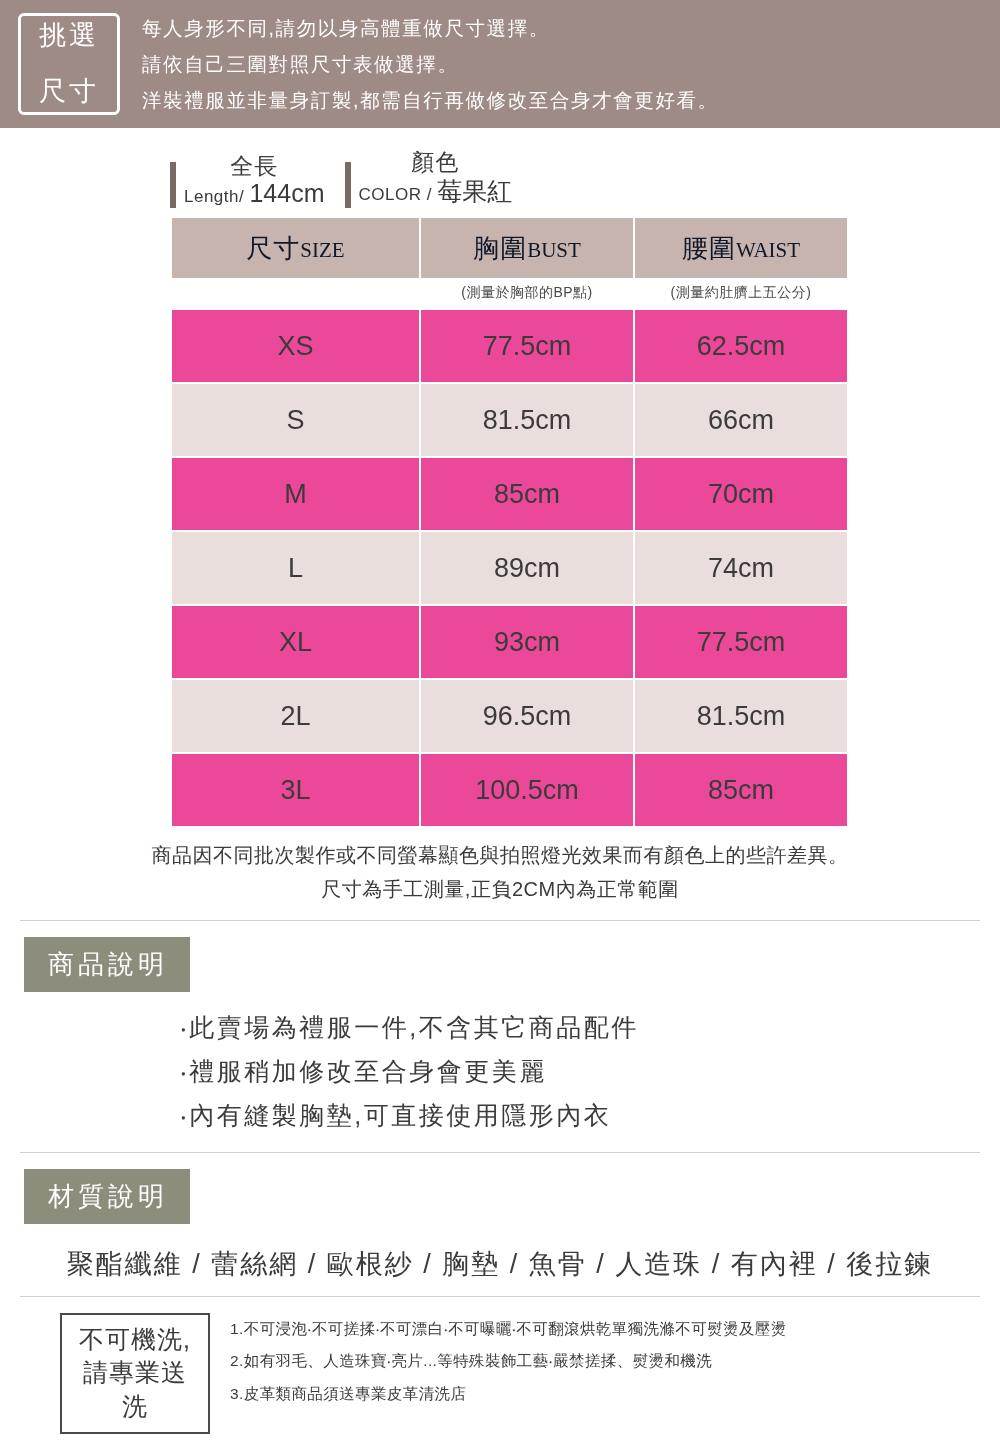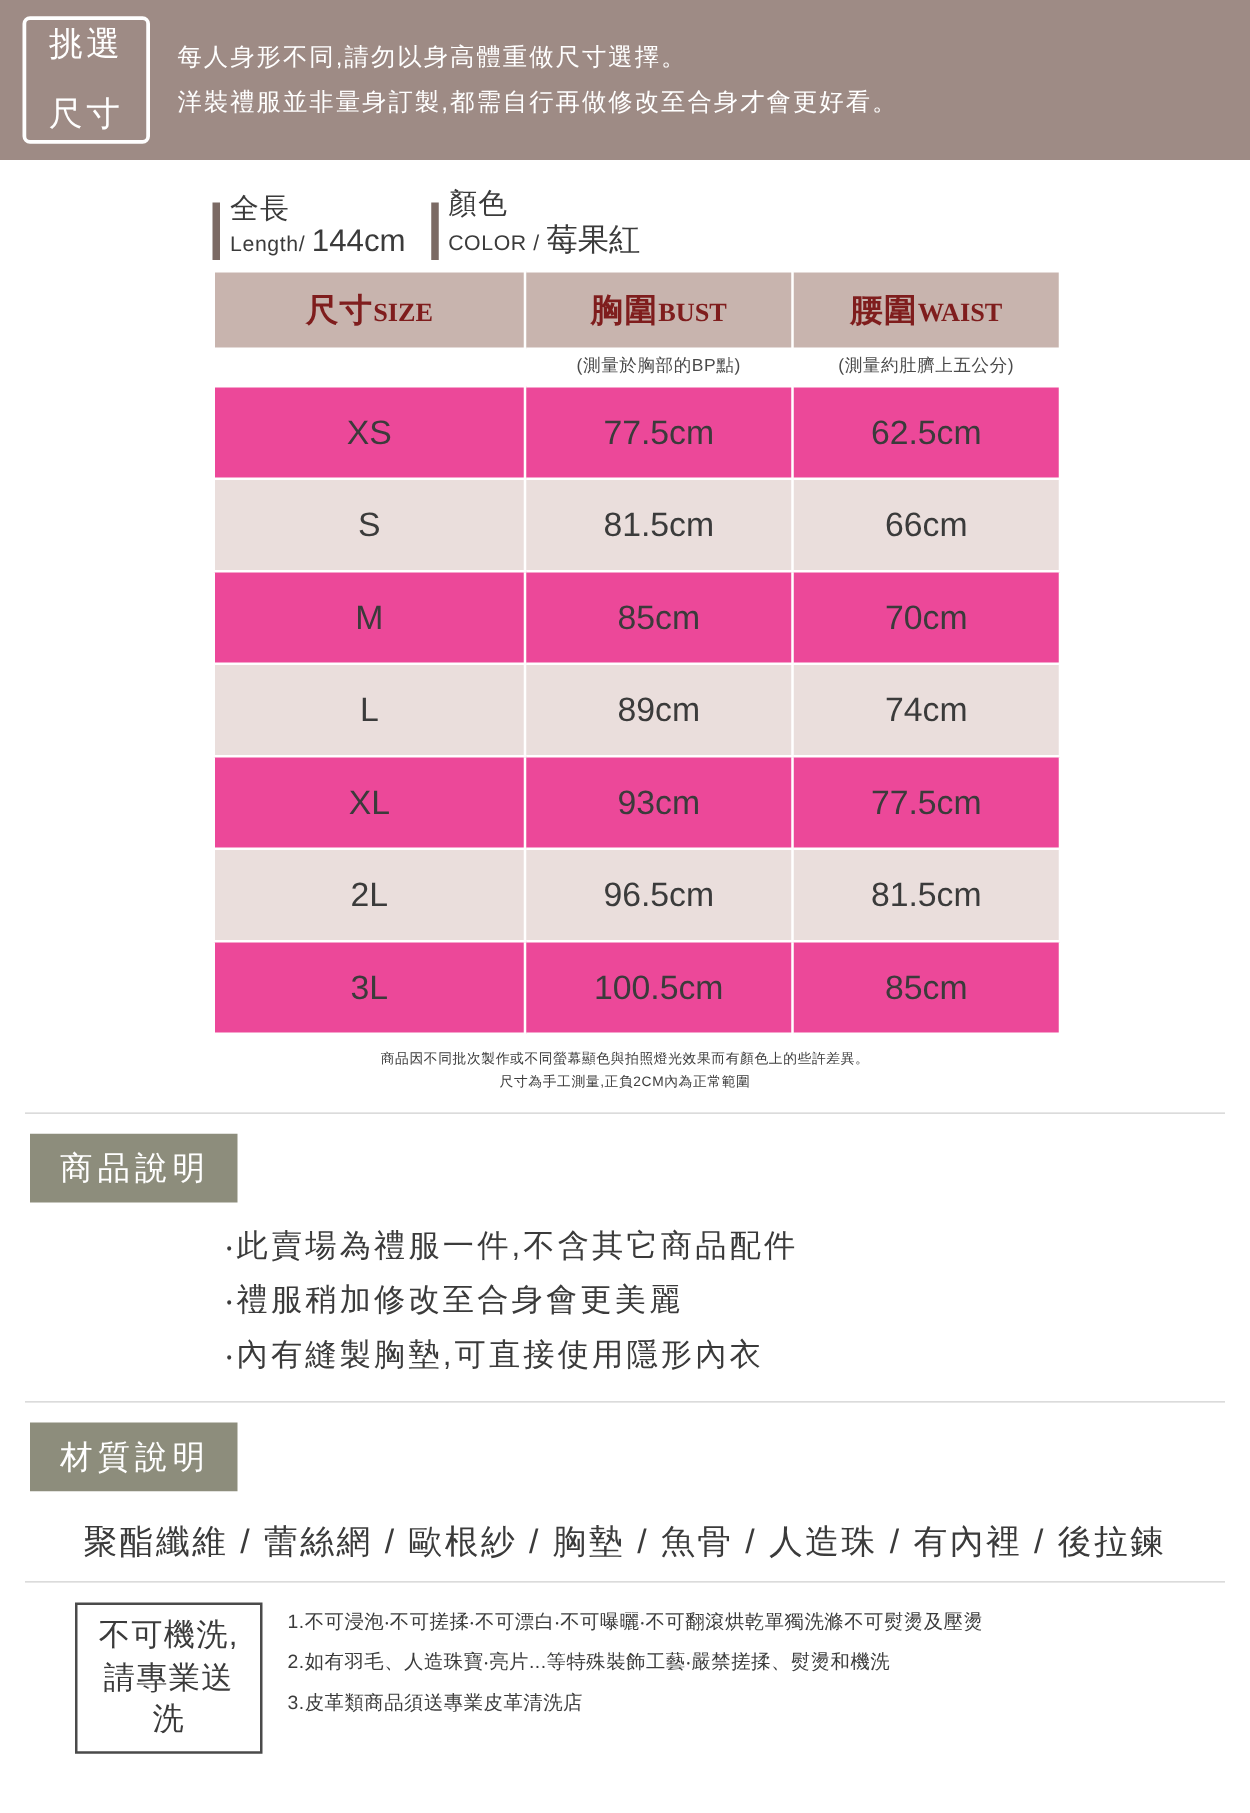--- a/index.html
+++ b/index.html
@@ -49,20 +49,21 @@
 
   
   .spec-row {
     display: flex;
     margin: 22px 0 8px 170px;
     align-items: flex-end;
   }
   .spec-block {
     display: flex;
     align-items: flex-end;
+    text-align: center;
   }
   .spec-bar {
     width: 6px;
     height: 46px;
     background: #7b6a64;
     margin-right: 8px;
   }
   .spec-text .spec-label {
     font-size: 23px;
     line-height: 1.1;
@@ -85,22 +86,22 @@
     margin: 8px 0 0 170px;
     width: 665px;
   }
   table.size-table {
     border-collapse: collapse;
     width: 665px;
     table-layout: fixed;
   }
   table.size-table th {
     background: #c8b4ae;
-    color: #7f1d1d;
-    font-weight: bold;
+    color: #0f172a;
+    font-weight: normal;
     height: 58px;
     border: 2px solid #ffffff;
     font-size: 26px;
     letter-spacing: 1px;
   }
   table.size-table th .small {
     font-size: 21px;
     font-family: "Liberation Serif", serif;
     letter-spacing: 0;
   }
@@ -117,21 +118,21 @@
     text-align: center;
     font-size: 27px;
     border: 2px solid #ffffff;
     color: #3b3b3b;
   }
   tr.odd td.cell { background: #ec4899; }
   tr.even td.cell { background: #eadedc; }
 
   .table-footnote {
     text-align: center;
-    font-size: 11px;
+    font-size: 20px;
     line-height: 1.7;
     margin: 10px 0 0 0;
     letter-spacing: 0.5px;
     color: #3b3b3b;
   }
 
   
   .divider {
     border-top: 1px solid #cfcfcf;
     margin: 14px 20px 0 20px;
@@ -193,20 +194,21 @@
 
 
 
 <div class="banner">
   <div class="banner-badge">
     <span>挑選</span>
     <span>尺寸</span>
   </div>
   <div class="banner-lines">
     <div>每人身形不同,請勿以身高體重做尺寸選擇。</div>
+    <div>請依自己三圍對照尺寸表做選擇。</div>
     <div>洋裝禮服並非量身訂製,都需自行再做修改至合身才會更好看。</div>
   </div>
 </div>
 
 
 <div class="spec-row">
   <div class="spec-block">
     <div class="spec-bar"></div>
     <div class="spec-text">
       <div class="spec-label">全長</div>

